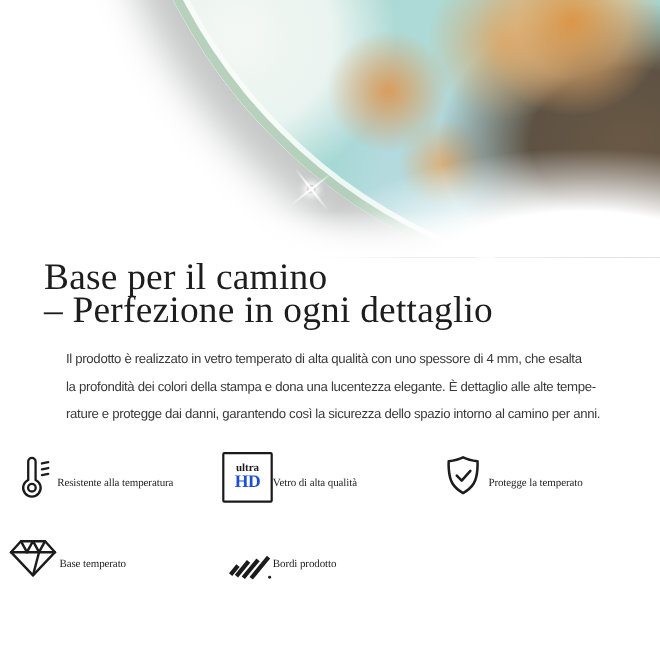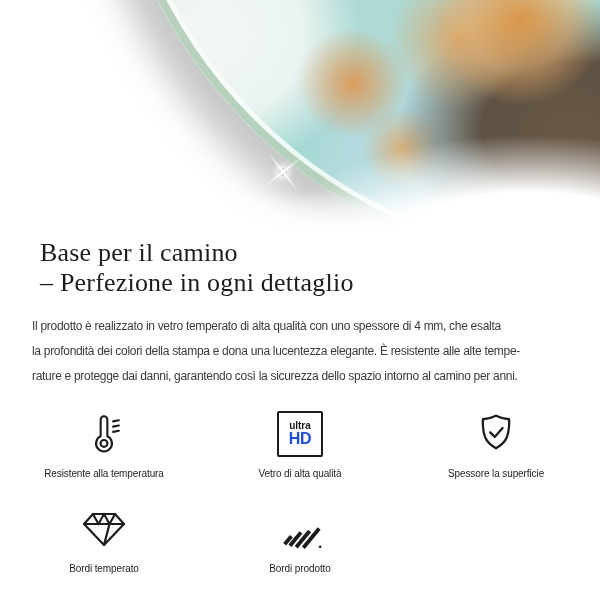--- a/index.html
+++ b/index.html
@@ -52,35 +52,35 @@
   .sparkle .core{
     position:absolute;left:18px;top:18px;width:8px;height:8px;border-radius:50%;
     background:radial-gradient(circle,#fff 0%,rgba(255,255,255,0) 70%);
     box-shadow:0 0 7px 3px rgba(255,255,255,.95);
   }
 
   
   .heading{
     margin:4px 40px 0 40px;
     font-family:"Liberation Serif","DejaVu Serif",serif;
-    font-size:26px;line-height:30px;color:#1d1d1d;font-weight:400;letter-spacing:.2px;
+    font-size:34px;line-height:30px;color:#1d1d1d;font-weight:400;letter-spacing:.2px;
   }
   .heading span{display:block;}
   .paragraph{
-    margin:16px 40px 0 32px;
+    margin:16px 40px 0 60px;
     font-size:12px;line-height:25px;letter-spacing:-.3px;color:#3a3a3a;
   }
   .paragraph span{display:block;white-space:nowrap;}
 
   
   .features{
     margin-top:21px;padding:0 6px;
     display:grid;grid-template-columns:repeat(3,1fr);row-gap:26px;
   }
-  .feature{display:flex;flex-direction:column;align-items:center;}
+  .feature{display:flex;flex-direction:row;align-items:center;font-family:Liberation Serif, serif;}
   .icon-box{height:47px;display:flex;align-items:center;justify-content:center;}
   .feature .label{
     margin-top:11px;font-size:10px;letter-spacing:-.1px;color:#1e1e1e;white-space:nowrap;
   }
   .ultrahd{
     width:42px;height:42px;border:2.5px solid #1a1a1a;border-radius:2px;
     display:flex;flex-direction:column;align-items:center;justify-content:center;
   }
   .ultrahd .t1{font-size:10px;font-weight:600;line-height:10px;color:#1a1a1a;}
   .ultrahd .t2{font-size:16px;font-weight:700;line-height:16px;letter-spacing:-.3px;color:#1d4ed8;}
@@ -99,21 +99,21 @@
       </div>
   </div>
 
   <h1 class="heading">
     <span>Base per il camino</span>
     <span>– Perfezione in ogni dettaglio</span>
   </h1>
 
   <p class="paragraph">
     <span>Il prodotto è realizzato in vetro temperato di alta qualità con uno spessore di 4 mm, che esalta</span>
-    <span>la profondità dei colori della stampa e dona una lucentezza elegante. È resistente alle alte tempe-</span>
+    <span>la profondità dei colori della stampa e dona una lucentezza elegante. È dettaglio alle alte tempe-</span>
     <span>rature e protegge dai danni, garantendo così la sicurezza dello spazio intorno al camino per anni.</span>
   </p>
 
   <div class="features">
 
     <div class="feature">
       <div class="icon-box">
         <svg width="46" height="46" viewBox="0 0 48 48" fill="none" stroke="#1c1c1c" stroke-width="2.2" stroke-linecap="round" stroke-linejoin="round">
           <path d="M20.5 9 a3.5 3.5 0 0 1 7 0 v17.4 a8.3 8.3 0 1 1 -7 0 z"></path>
           <circle cx="24" cy="33.8" r="3.6"></circle>
@@ -135,36 +135,36 @@
       <div class="label">Vetro di alta qualità</div>
     </div>
 
     <div class="feature">
       <div class="icon-box">
         <svg width="46" height="46" viewBox="0 0 44 44" fill="none" stroke="#1c1c1c" stroke-width="2.2" stroke-linecap="round" stroke-linejoin="round">
           <path d="M22 4.5 C25.8 6.4 30.5 7.4 34.5 7.9 C34.5 7.9 35.4 20.5 31.2 27.3 C28.4 31.9 22 35.6 22 35.6 C22 35.6 15.6 31.9 12.8 27.3 C8.6 20.5 9.5 7.9 9.5 7.9 C13.5 7.4 18.2 6.4 22 4.5 Z"></path>
           <path d="M16.5 20.5 L20.8 24.8 L28.3 16.3"></path>
         </svg>
       </div>
-      <div class="label">Spessore la superficie</div>
+      <div class="label">Protegge la temperato</div>
     </div>
 
     <div class="feature">
       <div class="icon-box">
         <svg width="48" height="42" viewBox="0 0 48 42" fill="none" stroke="#1c1c1c" stroke-width="2.2" stroke-linecap="round" stroke-linejoin="round">
           <path d="M13 6 H35 L44 16 L24 37 L4 16 Z"></path>
           <path d="M4 16 H44"></path>
           <path d="M13 6 L18.5 16"></path>
           <path d="M35 6 L29.5 16"></path>
           <path d="M24 6 L18.5 16"></path>
           <path d="M24 6 L29.5 16"></path>
           <path d="M24 37 L29.5 16"></path>
         </svg>
       </div>
-      <div class="label">Bordi temperato</div>
+      <div class="label">Base temperato</div>
     </div>
 
     <div class="feature">
       <div class="icon-box">
         <svg width="46" height="46" viewBox="0 0 48 48" fill="none" stroke="#1c1c1c" stroke-width="4">
           <path d="M8 40 L15 31.5"></path>
           <path d="M13.5 41.5 L25 27.5"></path>
           <path d="M20 43 L34 26"></path>
           <path d="M27.5 43.5 L44 23.5"></path>
           <circle cx="45" cy="42.5" r="1.4" fill="#1c1c1c" stroke="none"></circle>

